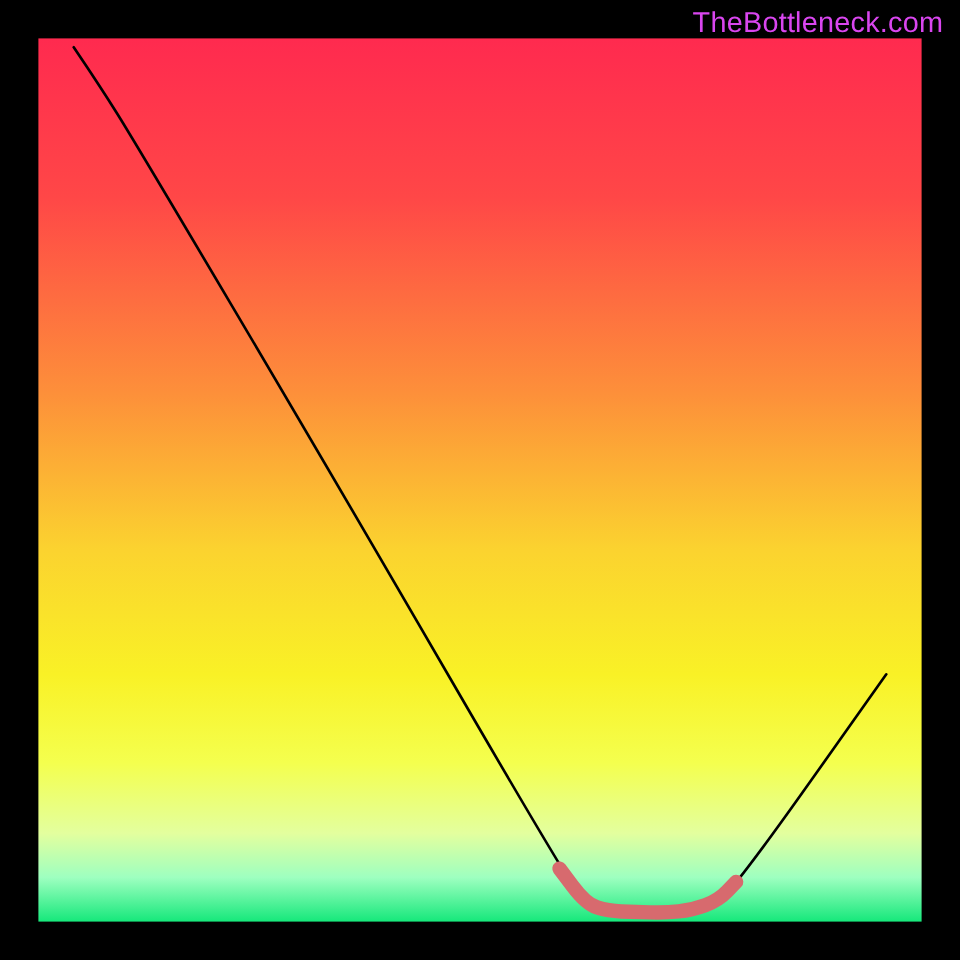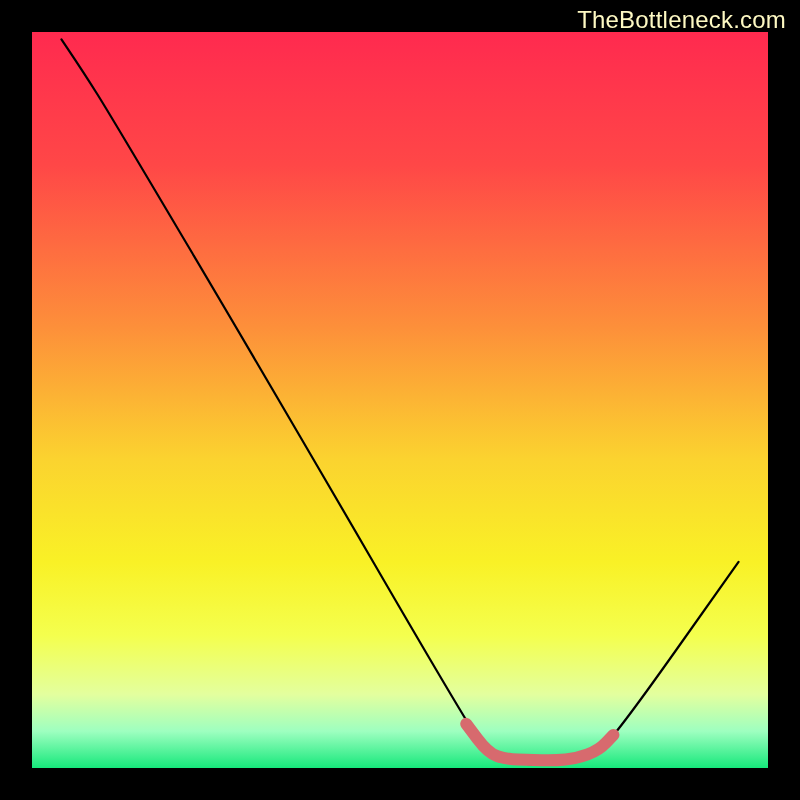--- a/index.html
+++ b/index.html
@@ -13,21 +13,21 @@
   .canvas {
     position: relative;
     width: 800px;
     height: 800px;
     background: #000;
   }
   .watermark {
     position: absolute;
     top: 6px;
     right: 14px;
-    color: #fef9c3;
+    color: #d946ef;
     font-family: Arial, Helvetica, sans-serif;
     font-size: 24px;
     letter-spacing: 0.2px;
     user-select: none;
   }
   svg {
     position: absolute;
     top: 0;
     left: 0;
   }

